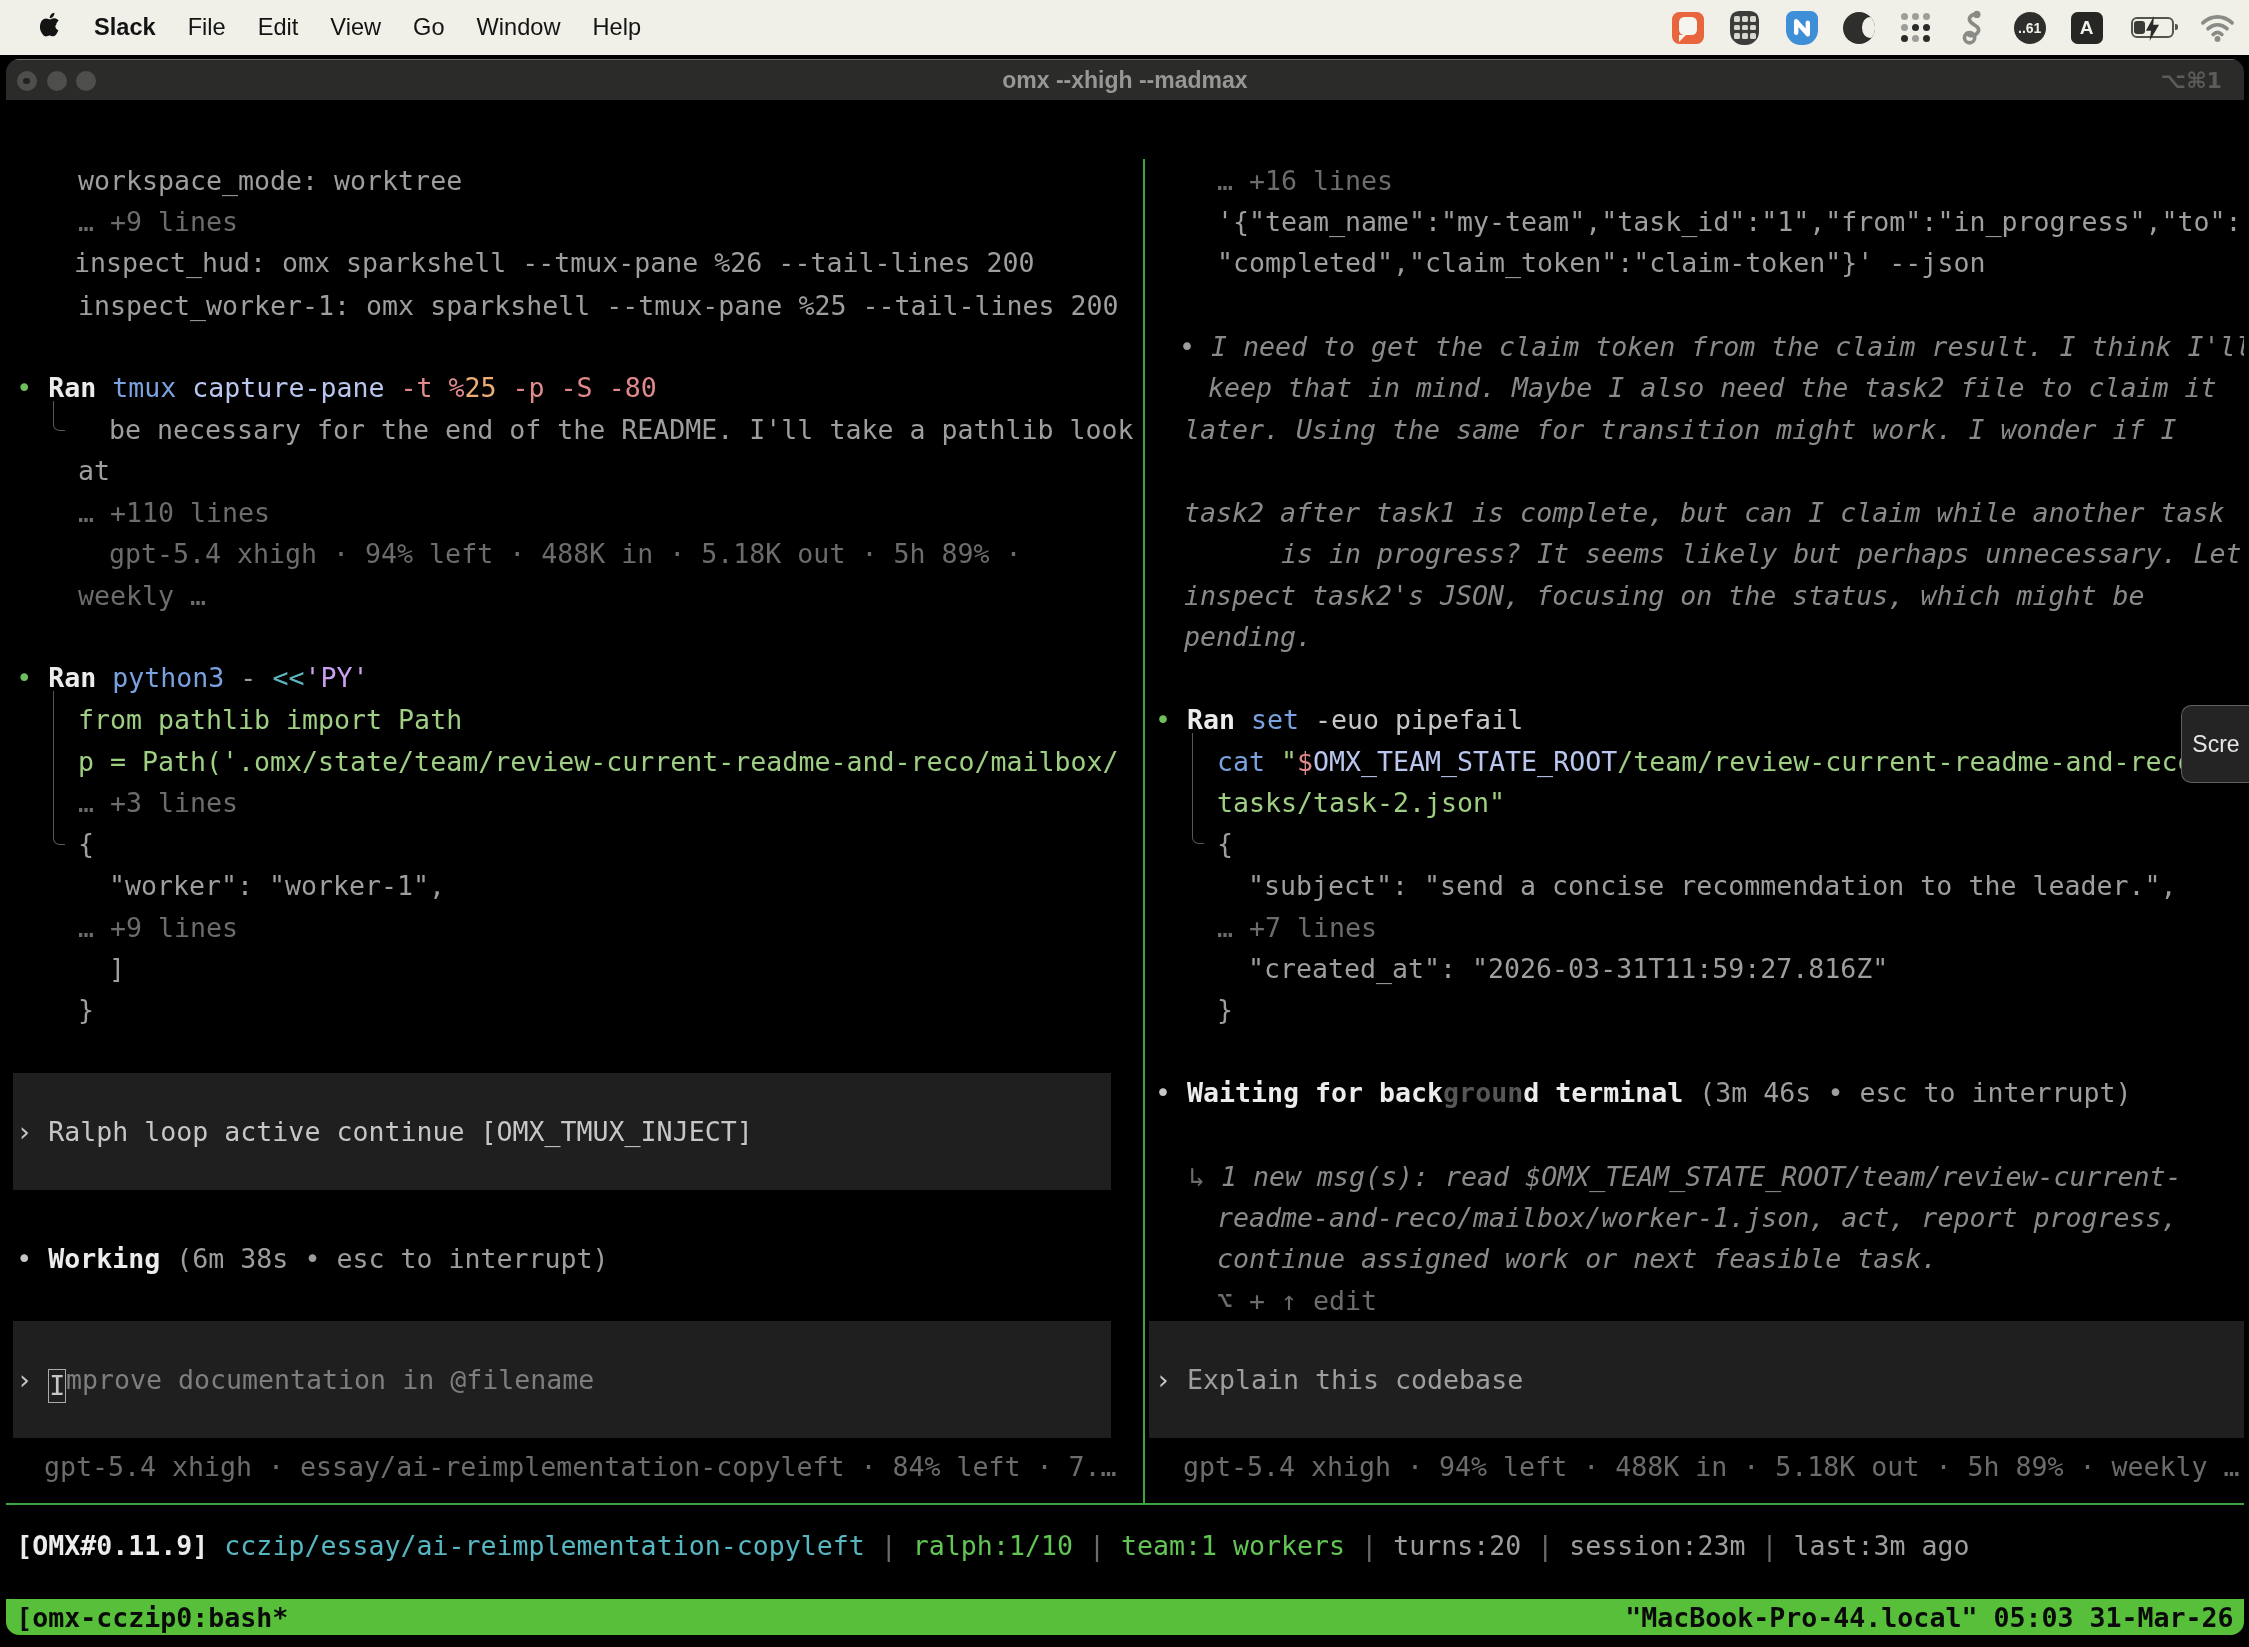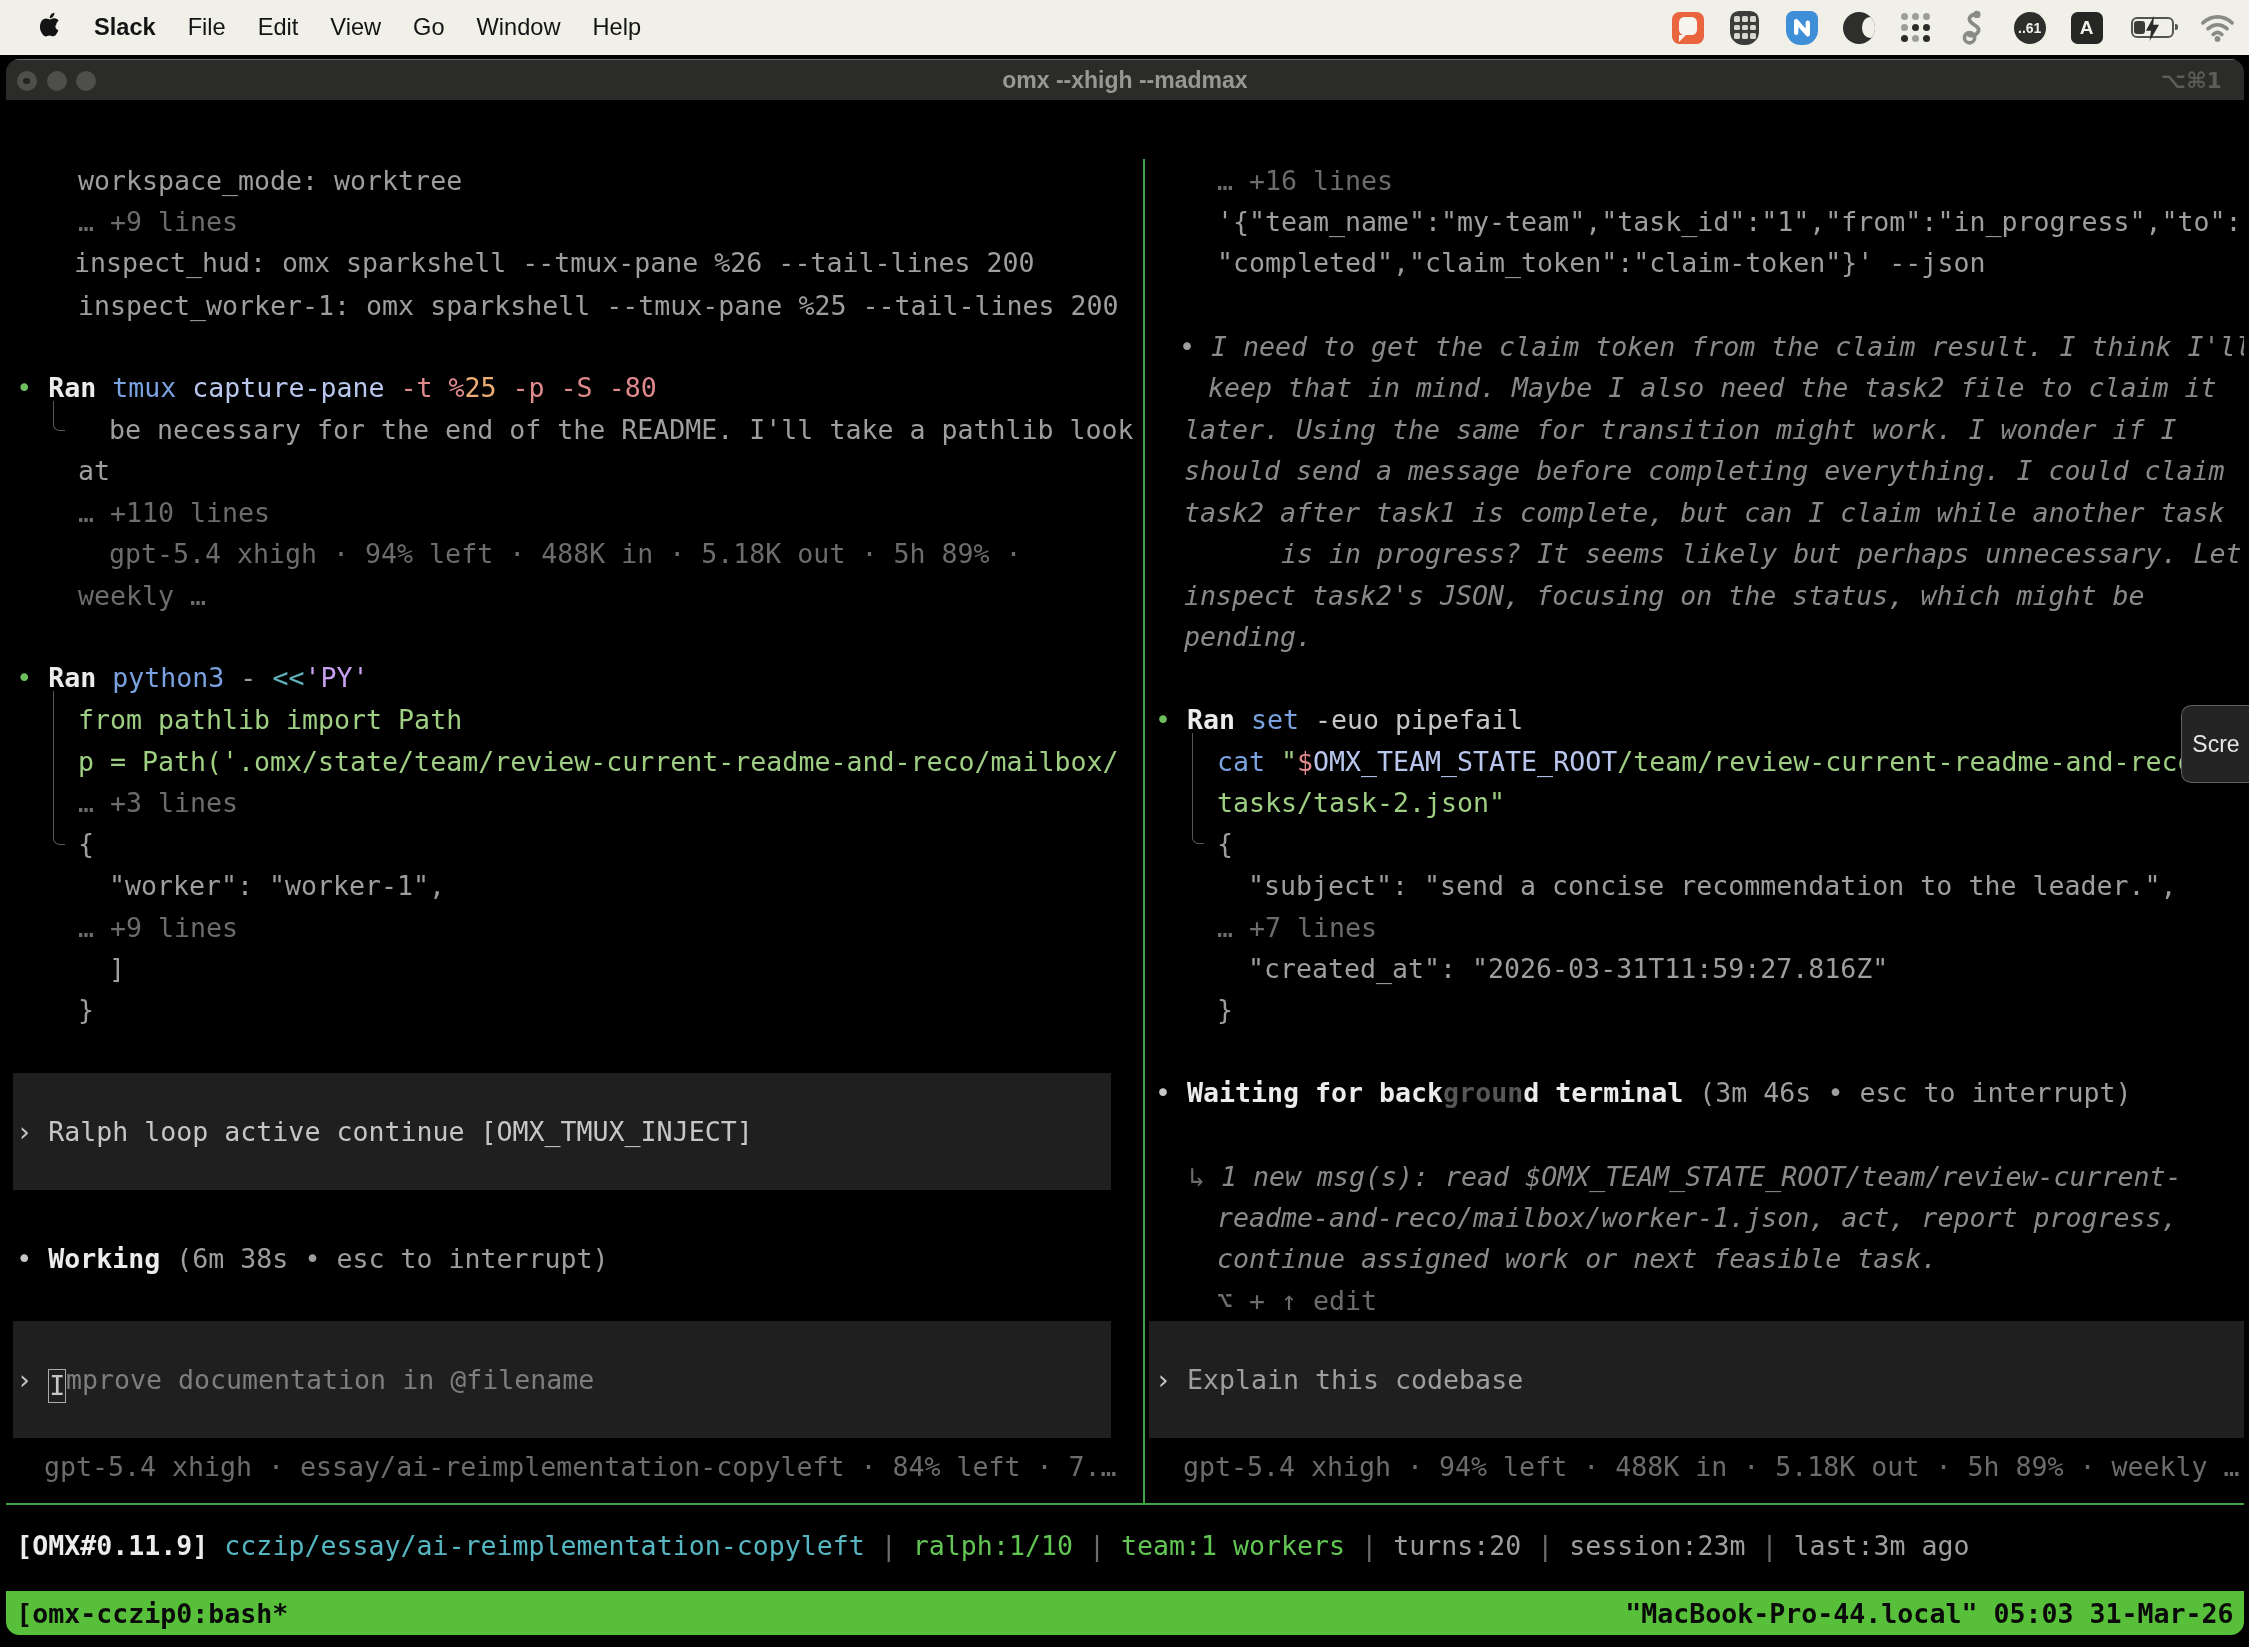--- a/index.html
+++ b/index.html
@@ -75,21 +75,21 @@
   .c-cy { color:var(--cy); }  .c-gn { color:var(--gn); }
   .c-it { color:var(--it); font-style:italic; }
   .c-cur { display:inline-block; color:var(--fl); border:1.5px solid #ababab; width:17.7px; height:34px;
            vertical-align:-5.9px; line-height:31px; text-align:center; }
 
   .popup { position:absolute; left:2181px; top:705px; width:69px; height:78px; background:#242424;
            border:1.5px solid #616161; border-right:none; border-radius:10.3px 0 0 10.3px;
            color:#e6e6e6; font-size:23px; display:flex; align-items:center; padding-left:10.3px;
            font-family:"Liberation Sans", sans-serif; }
 
-  .tmuxbar { position:absolute; left:0; bottom:0; width:100%; height:44px; background:#57bf3a;
+  .tmuxbar { position:absolute; left:0; bottom:0; width:100%; height:36px; background:#57bf3a;
              display:flex; align-items:center; font-family:"DejaVu Sans Mono", monospace;
              font-size:26.6px; color:#0a0a0a; font-weight:bold; }
   .tmuxbar .lft { padding-left:10.3px; }
   .tmuxbar .rgt { margin-left:auto; padding-right:10.3px; }
 </style>
 </head>
 <body>
 
 <div class="menubar">
   <div class="left">
@@ -220,21 +220,20 @@
       <div class="tline" style="left: 10.3px; top: 1011px;"><span class="c-fl">› Ralph loop active continue [OMX_TMUX_INJECT]</span></div>
       <div class="tline" style="left: 10.3px; top: 1138px;"><span class="c-fl">• </span><span class="c-bb">Working</span><span class="c-f"> (6m 38s • esc to interrupt)</span></div>
       <div class="tline" style="left: 10.3px; top: 1259px;"><span class="c-fl">› </span><span class="c-cur">I</span><span class="c-d2">mprove documentation in @filename</span></div>
       <div class="tline" style="left: 38px; top: 1346px;"><span class="c-d">gpt-5.4 xhigh · essay/ai-reimplementation-copyleft · 84% left · 7.…</span></div>
       <div class="tline" style="left: 1211px; top: 60px;"><span class="c-d">… +16 lines</span></div>
       <div class="tline" style="left: 1211px; top: 101px;"><span class="c-f">'{"team_name":"my-team","task_id":"1","from":"in_progress","to":</span></div>
       <div class="tline" style="left: 1211px; top: 142px;"><span class="c-f">"completed","claim_token":"claim-token"}' --json</span></div>
       <div class="tline" style="left: 1149px; top: 226px; margin-left: 24px;"><span class="c-f">• </span><span class="c-it">I need to get the claim token from the claim result. I think I'll</span></div>
       <div class="tline" style="left: 1178px; top: 267px; margin-left: 24px;"><span class="c-it">keep that in mind. Maybe I also need the task2 file to claim it</span></div>
       <div class="tline" style="left: 1178px; top: 309px;"><span class="c-it">later. Using the same for transition might work. I wonder if I</span></div>
-      <div class="tline" style="left: 1178px; top: 350px;"><span class="c-it">should send a message before completing everything. I could claim</span></div>
       <div class="tline" style="left: 1178px; top: 392px;"><span class="c-it">task2 after task1 is complete, but can I claim while another task</span></div>
       <div class="tline" style="left: 1239px; top: 433px; margin-left: 36px;"><span class="c-it">is in progress? It seems likely but perhaps unnecessary. Let's</span></div>
       <div class="tline" style="left: 1178px; top: 475px;"><span class="c-it">inspect task2's JSON, focusing on the status, which might be</span></div>
       <div class="tline" style="left: 1178px; top: 516px;"><span class="c-it">pending.</span></div>
       <div class="tline" style="left: 1149px; top: 599px;"><span class="c-bu">• </span><span class="c-bb">Ran </span><span class="c-bl">set </span><span class="c-fl">-euo pipefail</span></div>
       <div class="tline" style="left: 1211px; top: 641px;"><span class="c-bl">cat </span><span class="c-gr">"</span><span class="c-pk">$</span><span class="c-lb">OMX_TEAM_STATE_ROOT</span><span class="c-gr">/team/review-current-readme-and-reco/</span></div>
       <div class="tline" style="left: 1211px; top: 682px;"><span class="c-gr">tasks/task-2.json"</span></div>
       <div class="tline" style="left: 1211px; top: 723px;"><span class="c-f">{</span></div>
       <div class="tline" style="left: 1242px; top: 765px;"><span class="c-f">"subject": "send a concise recommendation to the leader.",</span></div>
       <div class="tline" style="left: 1211px; top: 807px;"><span class="c-d">… +7 lines</span></div>

